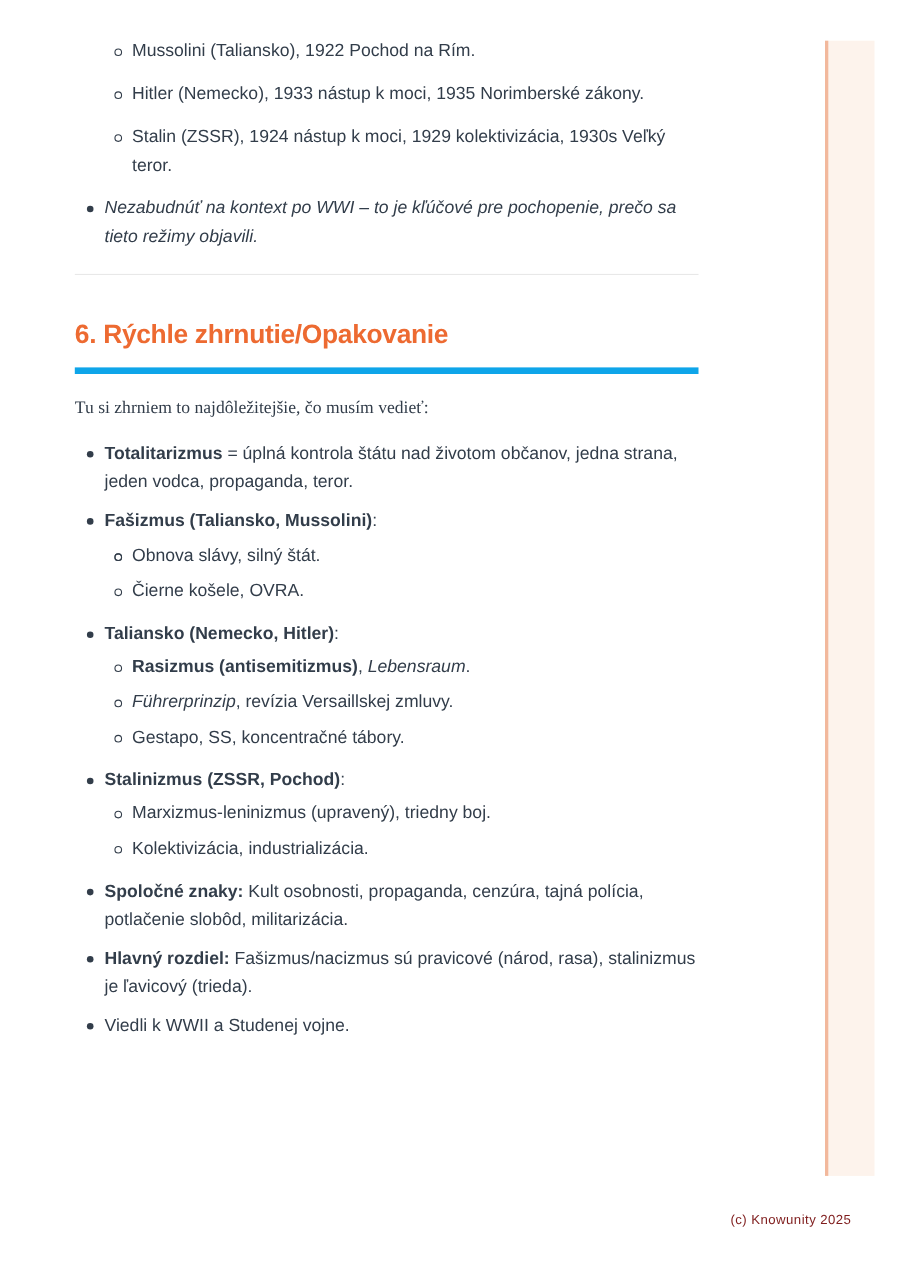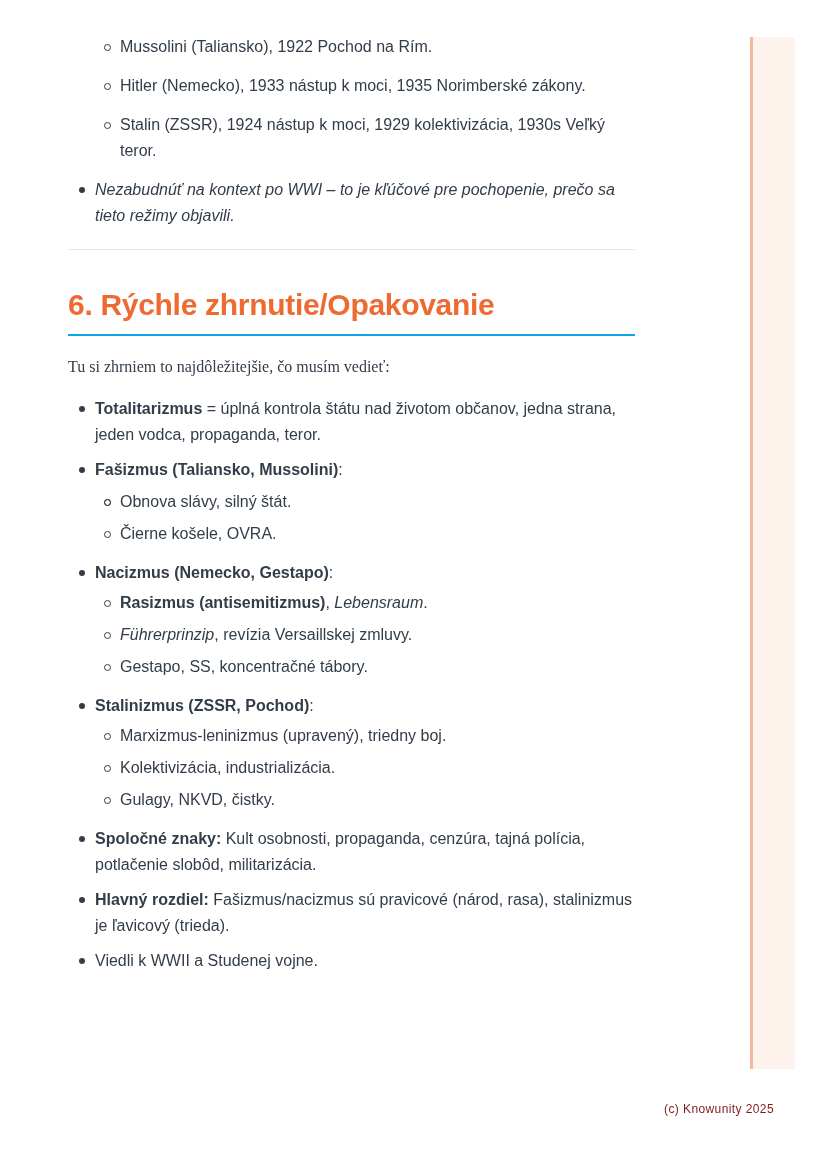--- a/index.html
+++ b/index.html
@@ -66,26 +66,26 @@
   .note-item { margin-top: 8px; }
   .italic { font-style: italic; }
   .bold { font-weight: bold; }
   hr.gray-divider {
     border: none;
     border-top: 1px solid #e8e8e8;
     margin: 20px 0 0 0;
   }
   h2.section-heading {
     margin: 36px 0 0 0;
-    font-size: 30px;
+    font-size: 24px;
     line-height: 38px;
     font-weight: bold;
     color: #ed6a31;
     padding-bottom: 10px;
-    border-bottom: 2px solid #0ea5e9;
+    border-bottom: 6px solid #0ea5e9;
     letter-spacing: -0.3px;
   }
   p.section-intro {
     margin: 18px 0 0 0;
     font-size: 16px;
     line-height: 26px;
     font-family: Liberation Serif, serif;
   }
   ul.summary { margin-top: 16px; }
   .footer {
@@ -150,21 +150,21 @@
         </li>
         <li class="l2">
           <span class="marker hollow"></span>
           <span>Čierne košele, OVRA.</span>
         </li>
       </ul>
     </li>
 
     <li class="l1 group">
       <span class="marker solid"></span>
-      <span class="bold">Nacizmus (Nemecko, Gestapo)</span><span>:</span>
+      <span class="bold">Taliansko (Nemecko, Hitler)</span><span>:</span>
       <ul class="sublist">
         <li class="l2">
           <span class="marker hollow"></span>
           <span class="bold">Rasizmus (antisemitizmus)</span><span>, </span><span class="italic">Lebensraum</span><span>.</span>
         </li>
         <li class="l2">
           <span class="marker hollow"></span>
           <span class="italic">Führerprinzip</span><span>, revízia Versaillskej zmluvy.</span>
         </li>
         <li class="l2">
@@ -179,24 +179,20 @@
       <span class="bold">Stalinizmus (ZSSR, Pochod)</span><span>:</span>
       <ul class="sublist">
         <li class="l2">
           <span class="marker hollow"></span>
           <span>Marxizmus-leninizmus (upravený), triedny boj.</span>
         </li>
         <li class="l2">
           <span class="marker hollow"></span>
           <span>Kolektivizácia, industrializácia.</span>
         </li>
-        <li class="l2">
-          <span class="marker hollow"></span>
-          <span>Gulagy, NKVD, čistky.</span>
-        </li>
       </ul>
     </li>
 
     <li class="l1">
       <span class="marker solid"></span>
       <span class="bold">Spoločné znaky:</span><span> Kult osobnosti, propaganda, cenzúra, tajná polícia, potlačenie slobôd, militarizácia.</span>
     </li>
 
     <li class="l1">
       <span class="marker solid"></span>

